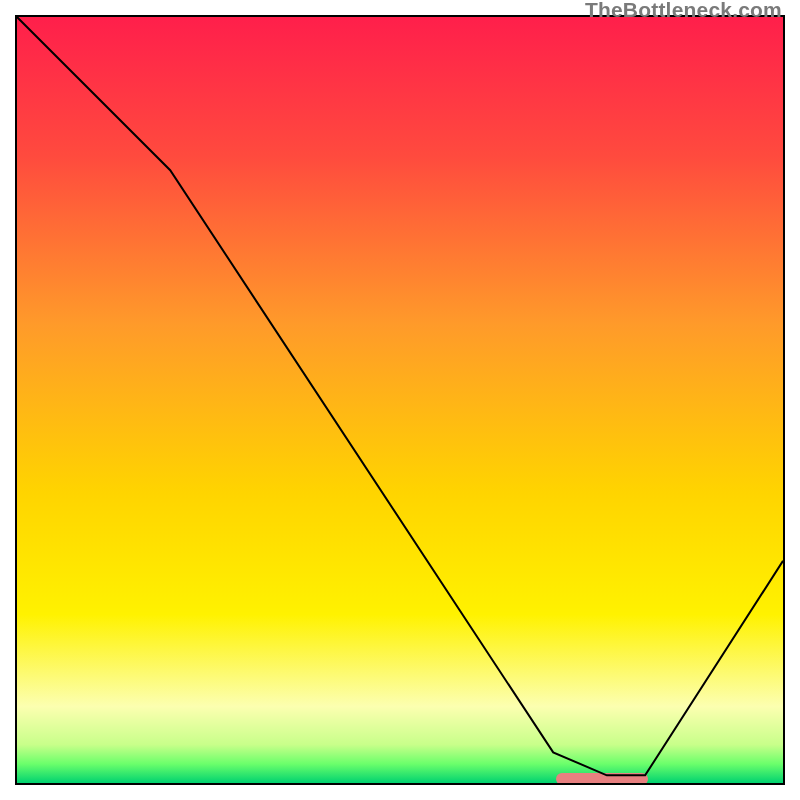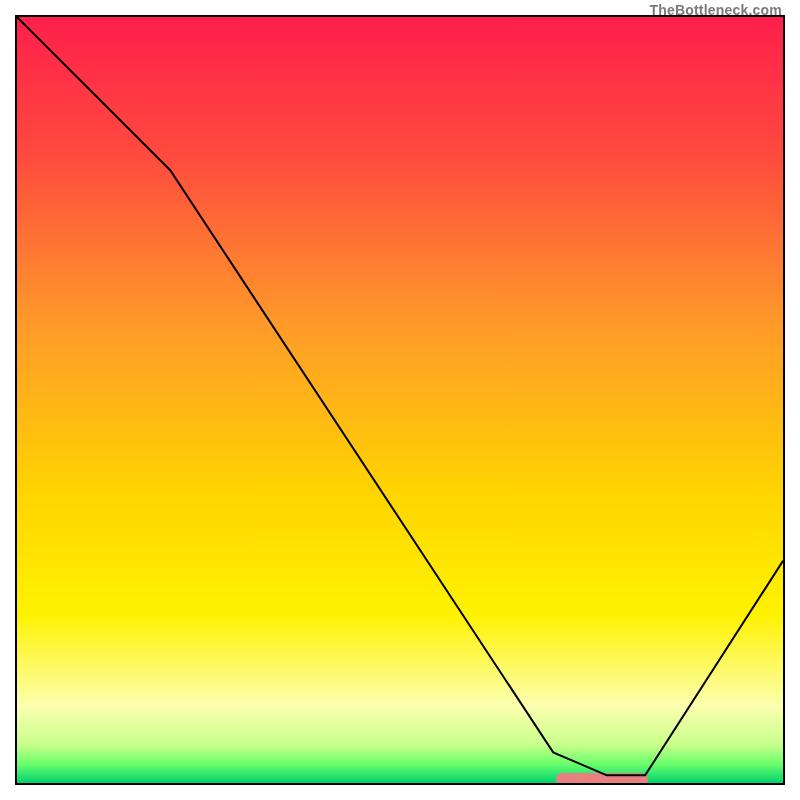--- a/index.html
+++ b/index.html
@@ -35,21 +35,21 @@
     position: absolute;
     background: #e88080;
     border-radius: 6px;
     height: 12px;
   }
   .watermark {
     position: absolute;
     top: 0;
     right: 18px;
     font-family: Arial, Helvetica, sans-serif;
-    font-size: 14px;
+    font-size: 21px;
     font-weight: bold;
     color: #7a7a7a;
     letter-spacing: 0.2px;
     line-height: 20px;
   }
 </style>
 </head>
 <body>
 
 <div class="canvas">

